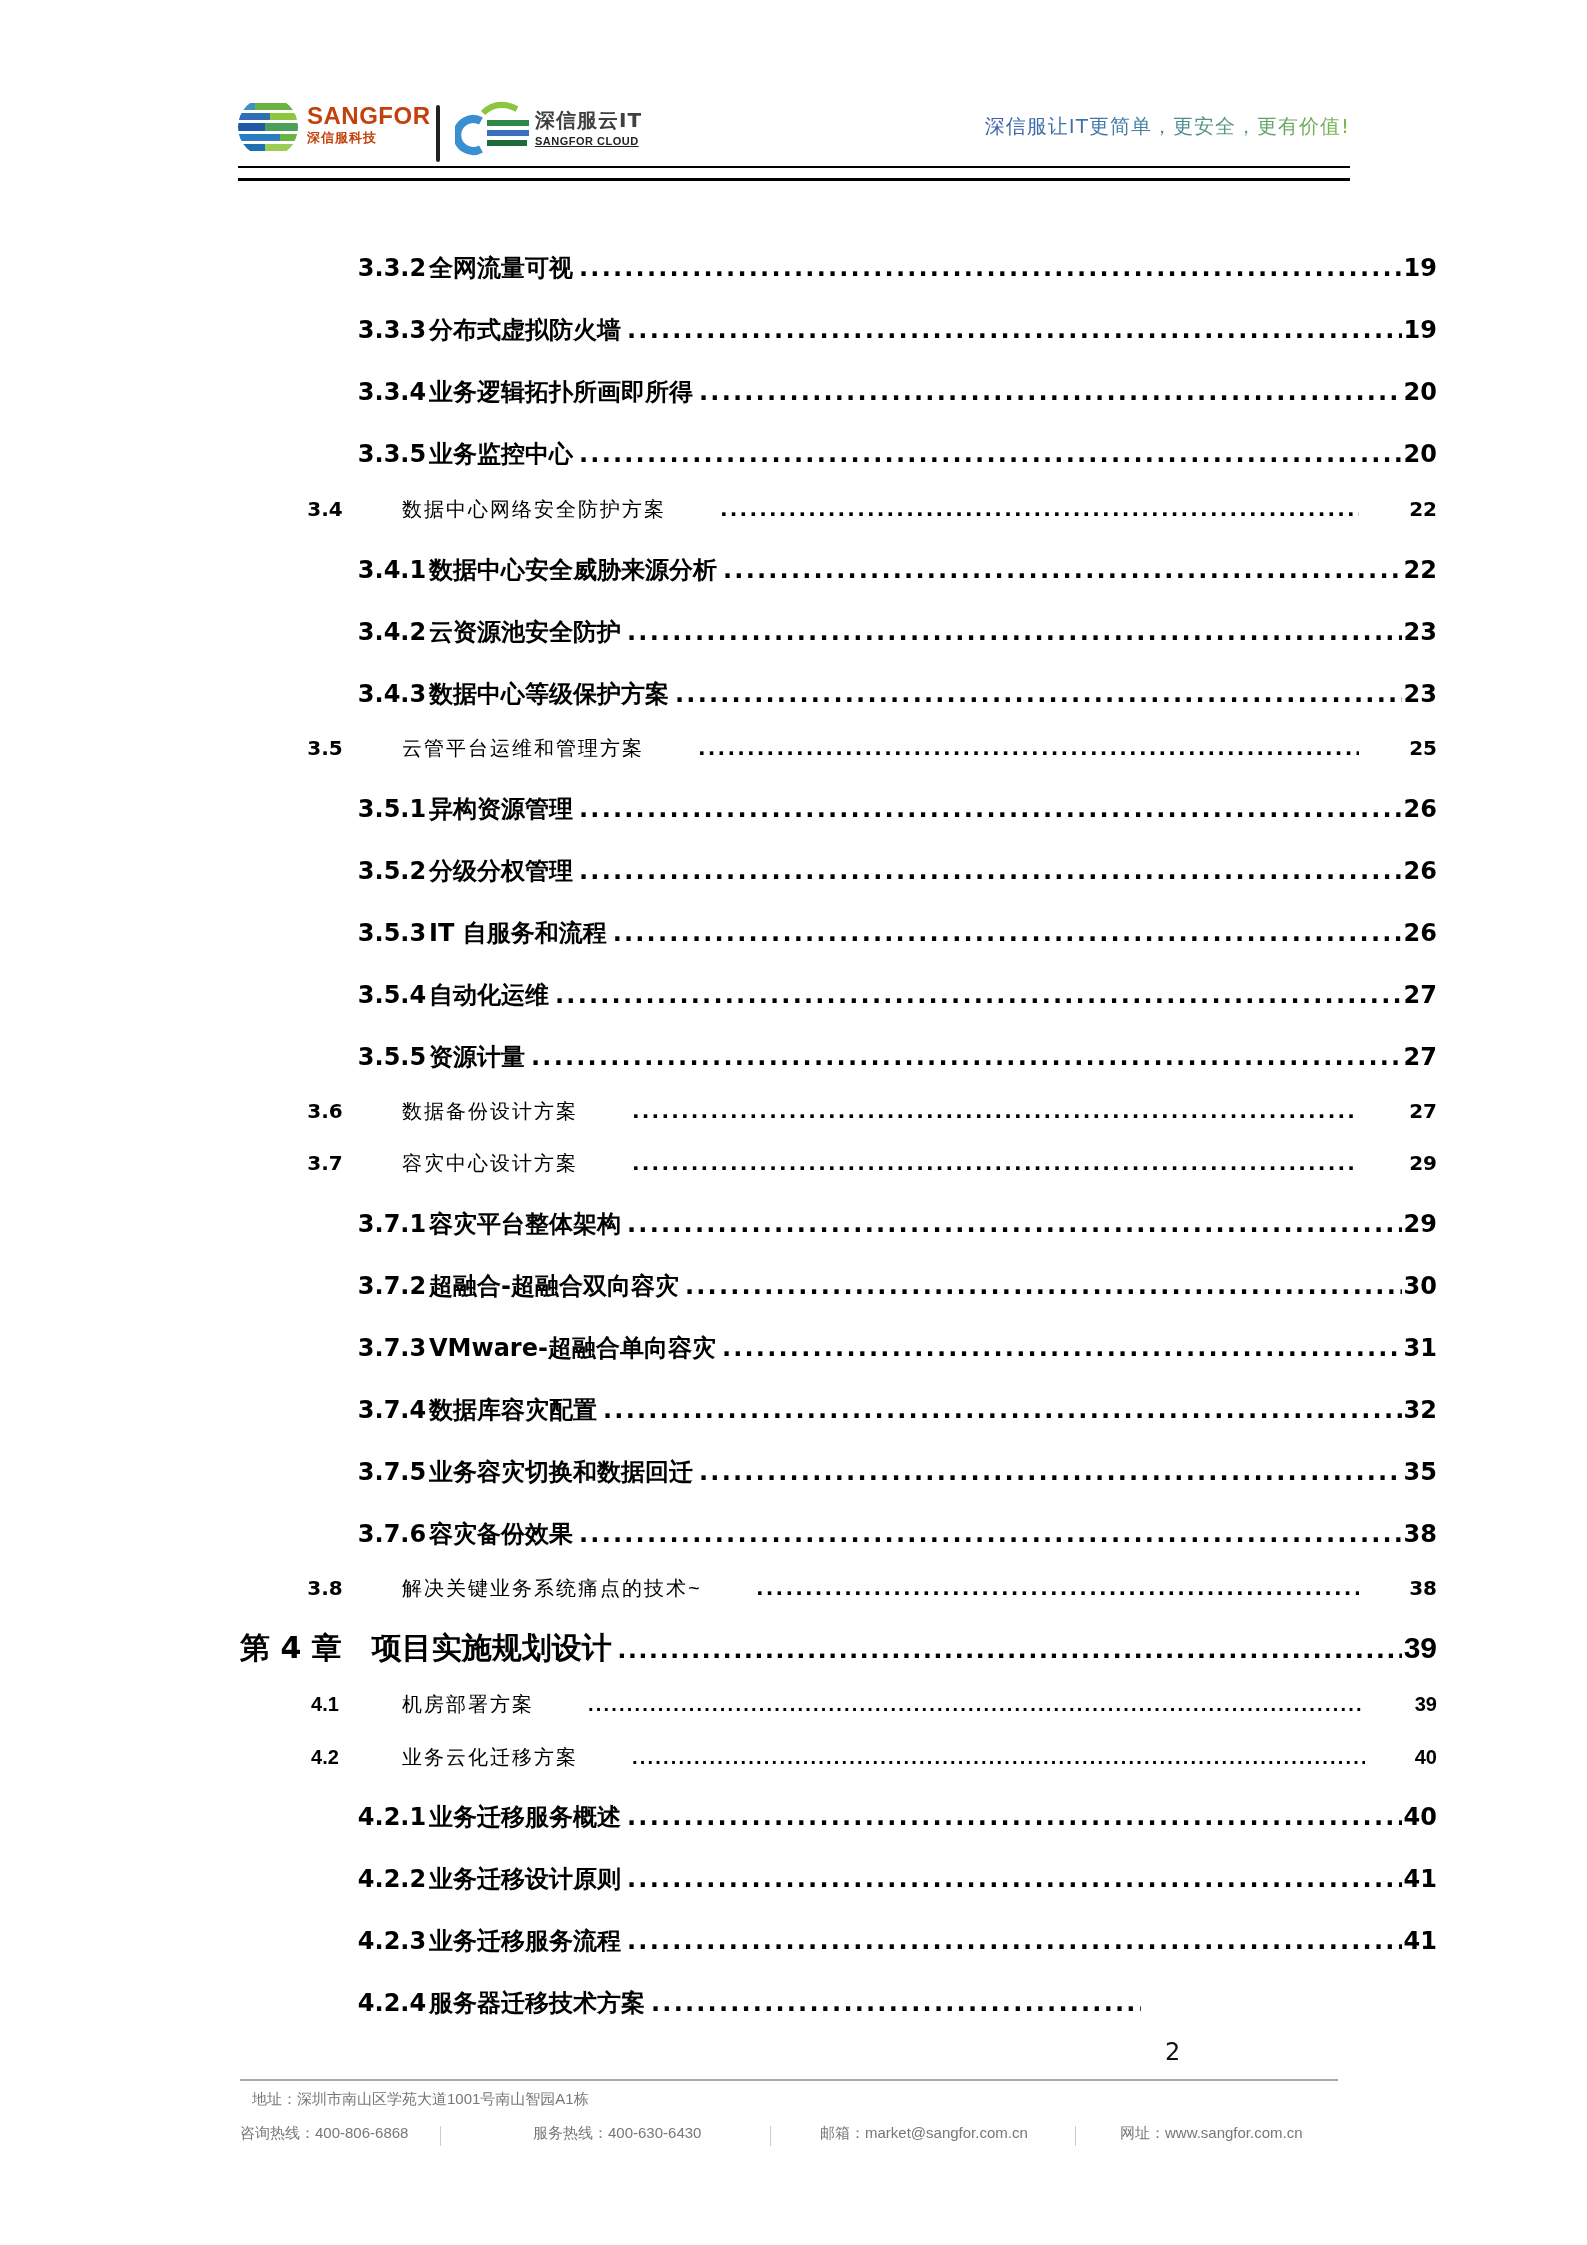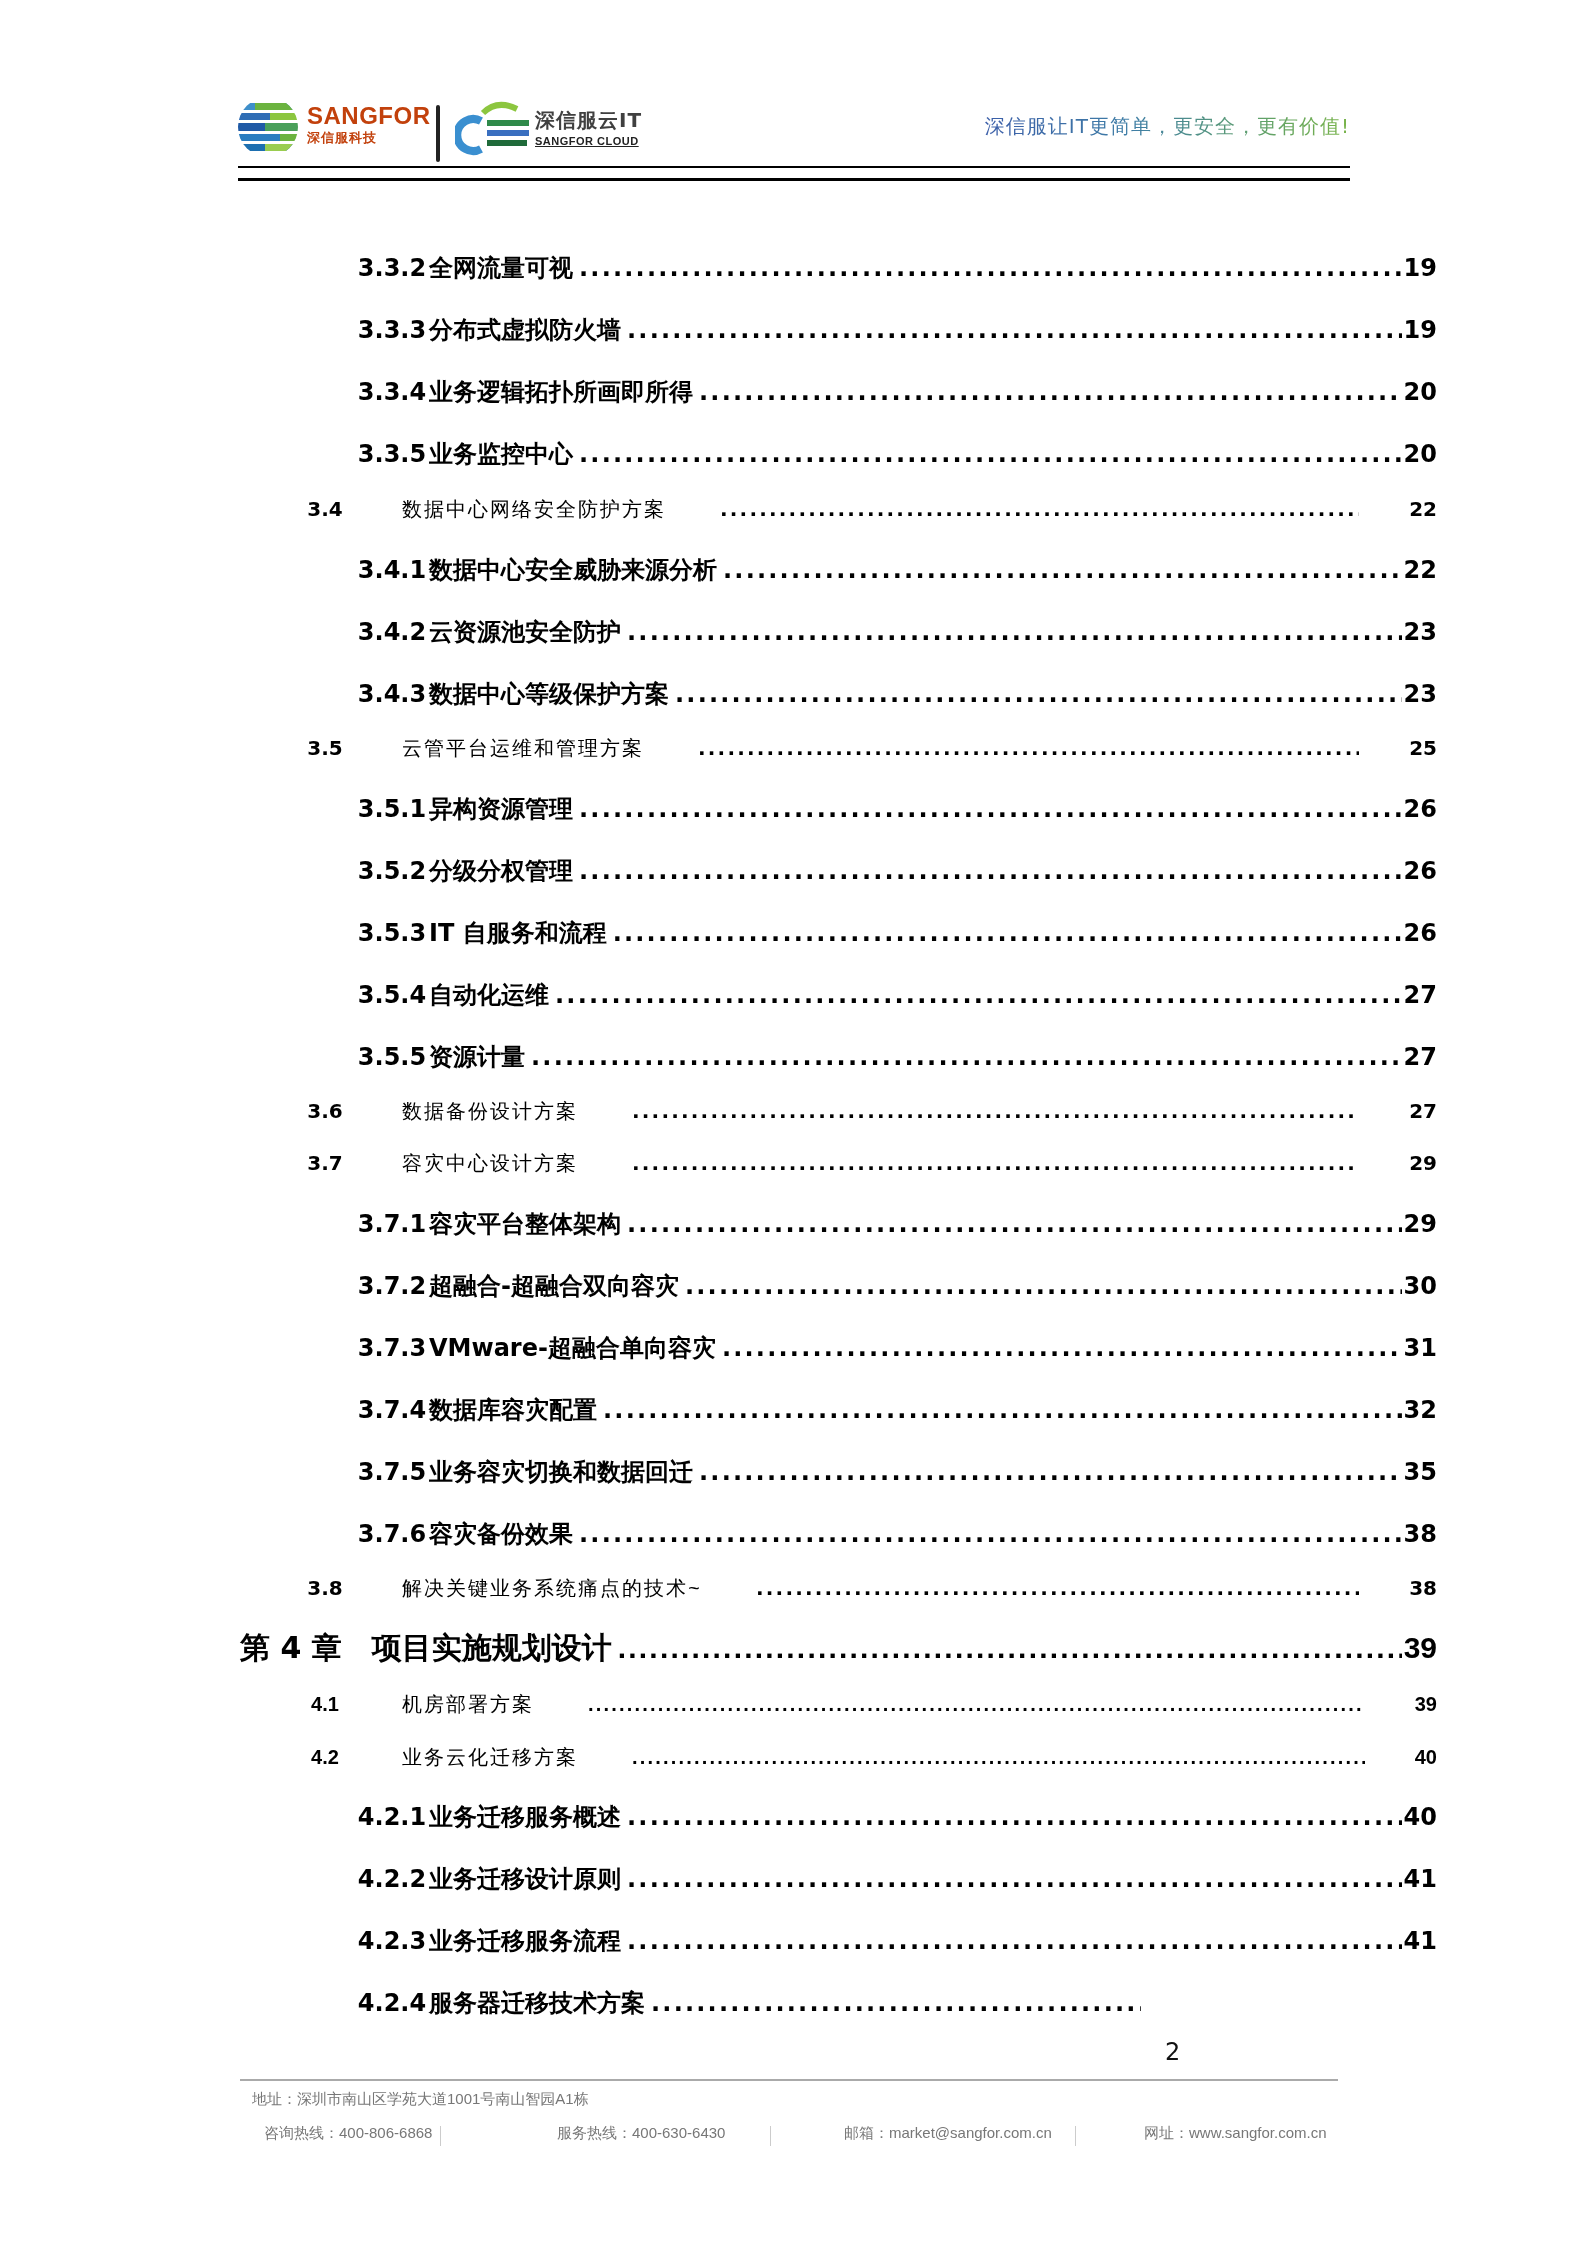--- a/index.html
+++ b/index.html
@@ -45,21 +45,21 @@
   .lvl2-b .page, .lvl1 .page, .lvl2-b .leader, .lvl1 .leader { font-family:"Liberation Sans",sans-serif; }
 
   .partial .leader { flex:0 0 auto; width:490px; }
 
   
   .pagenum { position:absolute; left:1165px; top:2038px; font-family:"DejaVu Sans",sans-serif; font-size:24px; color:#111; }
   .footer-line { position:absolute; left:240px; top:2079px; width:1098px; height:2px; background:#aaa; }
   .footer { position:absolute; left:240px; top:2090px; width:1100px; font-family:"Liberation Sans",sans-serif; font-size:15px; color:#777; }
   .footer .addr { position:absolute; left:12px; top:0; }
   .footer .contacts { position:absolute; left:0; top:34px; width:1100px; height:22px; }
-  .footer .c { position:absolute; top:0; white-space:nowrap;margin-left:24px; }
+  .footer .c { position:absolute; top:0; white-space:nowrap; }
   .footer .sep { position:absolute; top:2px; width:1px; height:20px; background:#ccc; }
 </style>
 </head>
 <body>
 
 <div class="header">
   <svg class="logo1" viewBox="0 0 75 65">
     <defs>
       <clipPath id="g1">
           <circle cx="33" cy="32" r="30"></circle>

